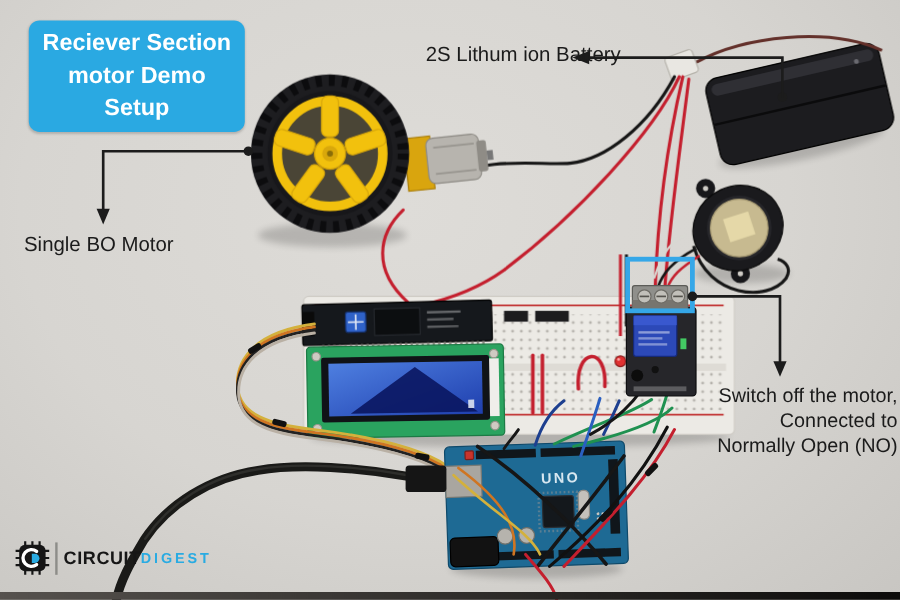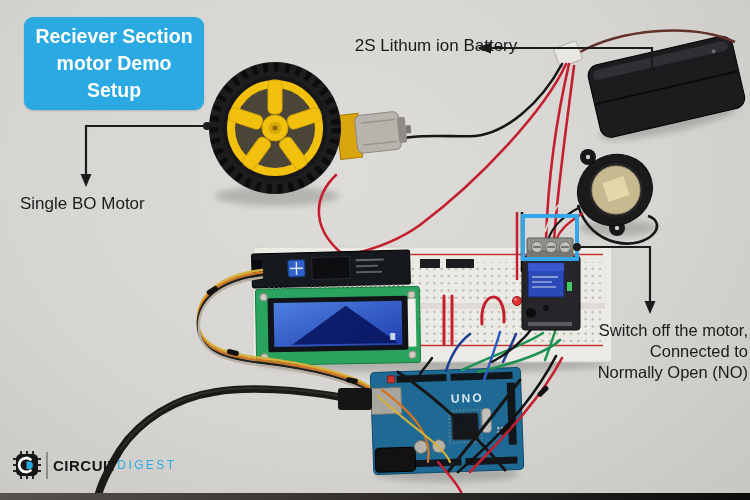--- a/index.html
+++ b/index.html
@@ -16,21 +16,21 @@
     font-size:19.5px;font-weight:bold;line-height:27px;
     box-shadow:0 1px 2px rgba(0,0,0,.18);
   }
   #battery-label{left:302px;top:35px;width:172px;text-align:center;margin-left:48px;}
   #motor-label{left:20px;top:193px;}
   #relay-label{left:566px;top:320px;width:182px;text-align:right;font-size:16.5px;}
   #logo{position:absolute;left:12px;top:450px;display:flex;align-items:center;}
   #logo .divider{width:2px;height:27px;background:#8d8d89;margin:0 5px 0 4px;}
   #logo .brand{display:flex;flex-direction:row;line-height:1;}
   #logo .brand-top{font-size:15px;font-weight:800;color:#161616;letter-spacing:.5px;}
-  #logo .brand-bottom{font-size:12px;font-weight:normal;color:#29abe2;letter-spacing:2.4px;margin-top:1px;}
+  #logo .brand-bottom{font-size:12px;font-weight:bold;color:#29abe2;letter-spacing:2.4px;margin-top:1px;}
   #bottom-bar{
     position:absolute;left:0;bottom:0;width:750px;height:7px;
     background:linear-gradient(90deg,#56524e,#0c0b0a);
   }
 </style>
 </head>
 <body>
 
 <div id="scene">
 

